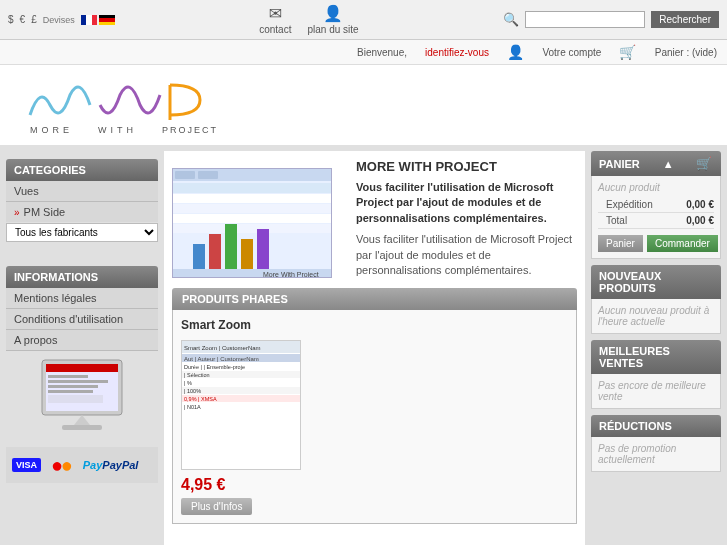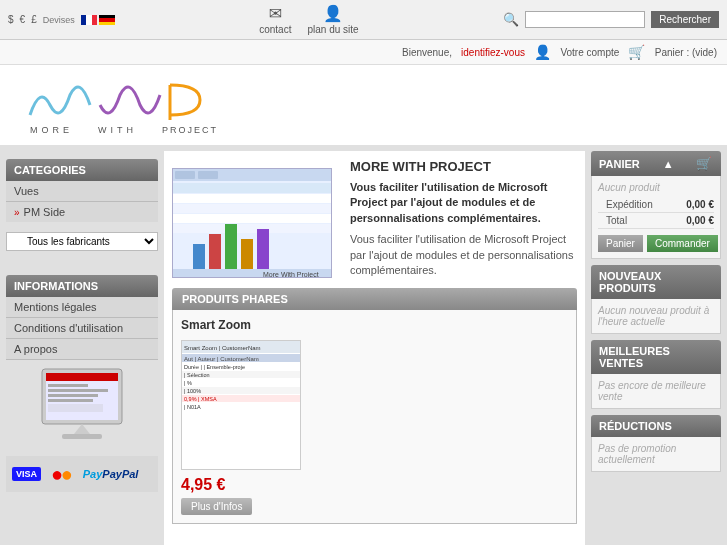--- a/index.html
+++ b/index.html
@@ -83,21 +83,21 @@
     
     #welcome-bar {
       background: #f8f8f8;
       border-bottom: 1px solid #ddd;
       padding: 4px 10px;
       display: flex;
       justify-content: flex-end;
       align-items: center;
       font-size: 10px;
       color: #555;
-      gap: 9px;
+      gap: 18px;
     }
     #welcome-bar a { color: #c00; text-decoration: none; font-size: 10px; }
     .cart-icon { font-size: 14px; }
     .basket-icon { font-size: 14px; }
 
     
     #logo-area {
       background: #fff;
       padding: 10px 20px;
       display: flex;
@@ -152,24 +152,24 @@
       background: #d8d8d8;
       padding: 4px 8px;
       font-size: 11px;
       color: #444;
     }
     .chevron { color: #c00; font-size: 10px; }
 
     .sidebar-select {
       width: 100%;
       font-size: 10px;
-      padding: 2px 16px;
+      padding: 2px 4px;
       border: 1px solid #bbb;
       background: #fff;
-      margin-top: 10px;
+      margin-top: 1px;
     }
 
     #sidebar-payment {
       margin-top: 10px;
       background: #d8d8d8;
       padding: 8px 6px;
       display: flex;
       align-items: center;
       gap: 6px;
     }
@@ -184,21 +184,21 @@
       flex: 1;
       background: #fff;
       margin: 0 6px;
       padding: 8px;
       min-height: 400px;
     }
 
     #hero-section {
       display: flex;
       align-items: flex-end;
-      gap: 18px;
+      gap: 24px;
       margin-bottom: 10px;
     }
     #hero-screenshot {
       width: 160px;
       height: 110px;
       background: linear-gradient(135deg, #e8f0ff 0%, #c0d8ff 100%);
       border: 1px solid #aac;
       flex-shrink: 0;
       position: relative;
       overflow: hidden;

